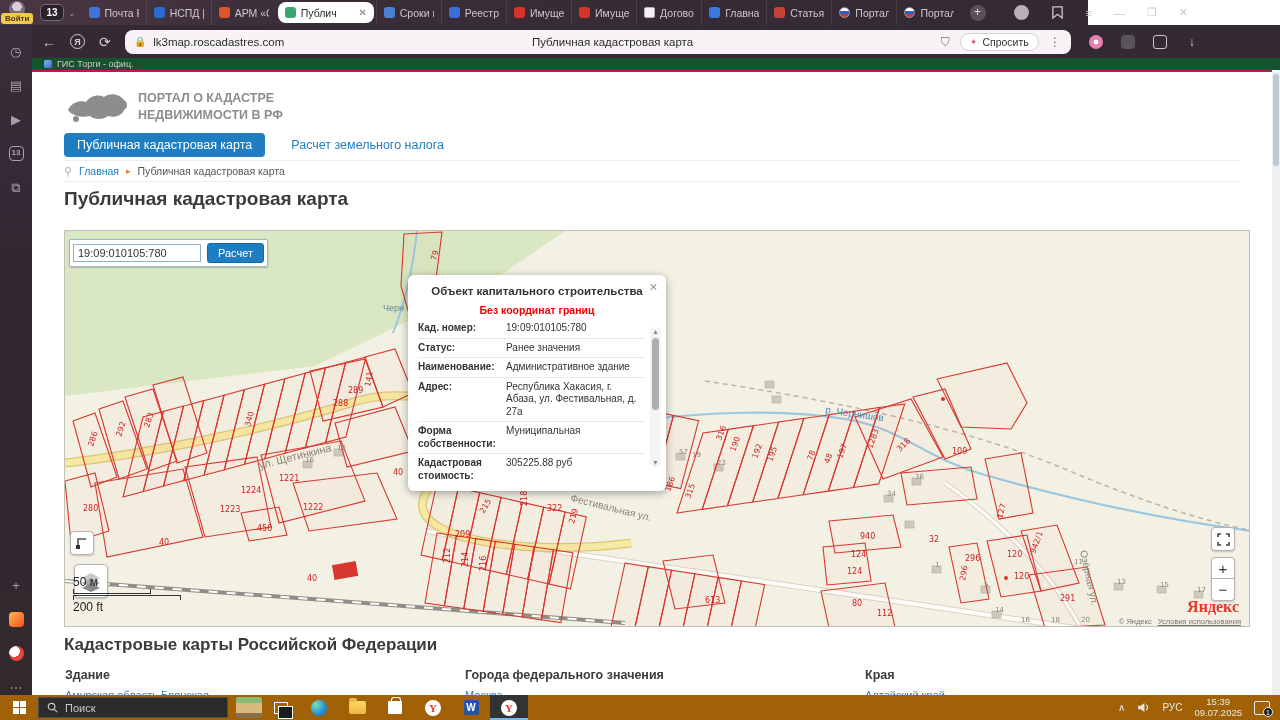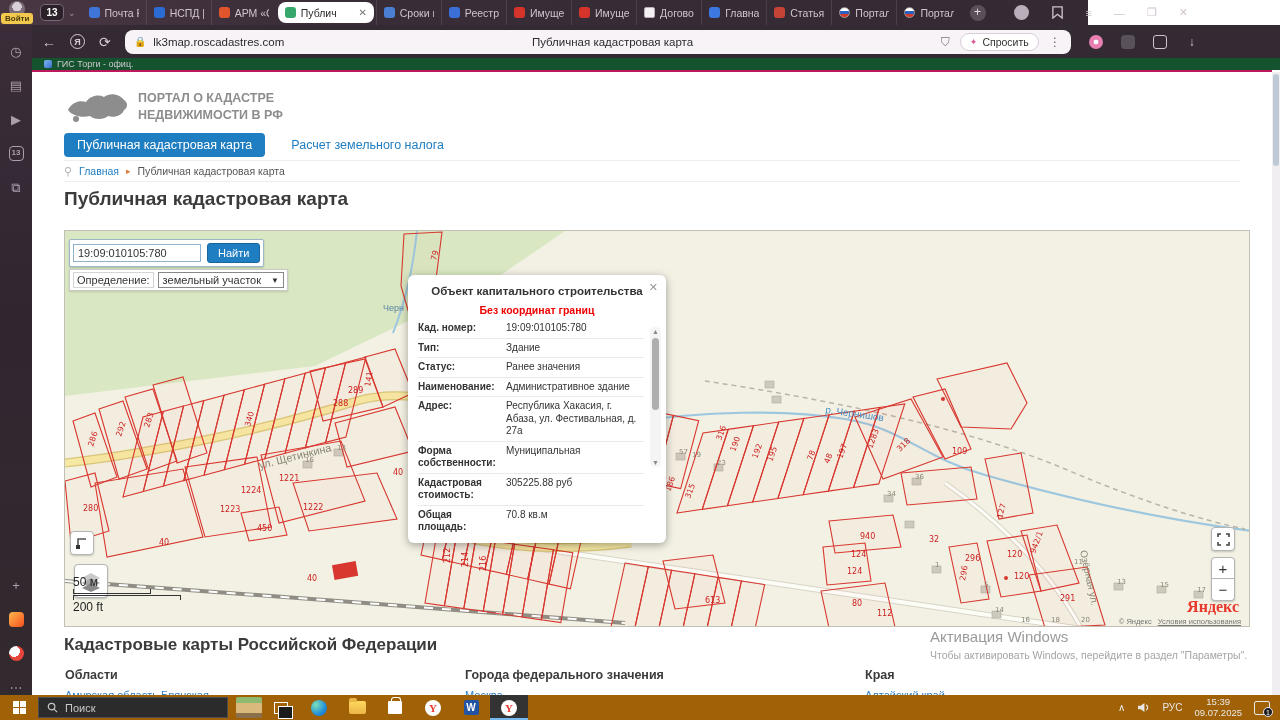--- a/index.html
+++ b/index.html
@@ -533,44 +533,33 @@
         </g>
       <text x="195" y="238" font-size="11" fill="#8a8775" transform="rotate(-14 195 238)">ул. Щетинкина</text>
       <text x="505" y="270" font-size="10" fill="#8a8775" transform="rotate(14 505 270)">Фестивальная ул.</text>
       <text x="1015" y="320" font-size="10" fill="#8a8775" transform="rotate(78 1015 320)">Озёрная ул.</text>
       <text x="760" y="182" font-size="10" fill="#4a90c4" transform="rotate(8 760 182)">р. Чернишов</text>
       <text x="318" y="80" font-size="9" fill="#5b82a6">Черн</text>
     </svg>
 
     <div id="srch">
       <input value="19:09:010105:780" style="">
-      <button>Найти</button>
-    </div>
-    <div id="filt">
-      <span class="flabel">Определение:</span>
-      <span class="fsel">
-        <span>земельный участок</span>
-        <span class="car">▼</span>
-      </span>
+      <button>Расчет</button>
     </div>
 
     <div id="popup-tail"></div>
     <div id="popup">
       <div id="pp-close">✕</div>
       <div id="pp-title">Объект капитального строительства</div>
       <div id="pp-warn">Без координат границ</div>
       <table id="pp-table">
           <tbody id="pp-tbody">
             <tr>
               <td class="l">Кад. номер:</td>
               <td>19:09:010105:780</td>
-            </tr>
-            <tr>
-              <td class="l">Тип:</td>
-              <td>Здание</td>
             </tr>
             <tr>
               <td class="l">Статус:</td>
               <td>Ранее значения</td>
             </tr>
             <tr>
               <td class="l">Наименование:</td>
               <td>Административное здание</td>
             </tr>
             <tr>
@@ -578,24 +567,20 @@
               <td>Республика Хакасия, г. Абаза, ул. Фестивальная, д. 27а</td>
             </tr>
             <tr>
               <td class="l">Форма собственности:</td>
               <td>Муниципальная</td>
             </tr>
             <tr>
               <td class="l">Кадастровая стоимость:</td>
               <td>305225.88 руб</td>
             </tr>
-            <tr>
-              <td class="l">Общая площадь:</td>
-              <td>70.8 кв.м</td>
-            </tr>
           </tbody>
         </table>
       <div id="pp-scroll">
         <div class="up">▲</div>
         <div id="pp-thumb"></div>
         <div class="dn">▼</div>
       </div>
     </div>
 
     <div class="mbtn" id="btn-measure">
@@ -624,31 +609,27 @@
       <span>200 ft</span>
     </div>
     <div id="ylogo">Яндекс</div>
     <div id="ycopy">
       <span>© Яндекс</span>
       <u>Условия использования</u>
     </div>
   </div>
 
   <div id="f-title">Кадастровые карты Российской Федерации</div>
-  <div class="f-col" style="left:33px">Области</div>
+  <div class="f-col" style="left:33px">Здание</div>
   <div class="f-col" style="left:433px">Города федерального значения</div>
   <div class="f-col" style="left:833px">Края</div>
   <div class="f-frag" style="left:33px;width:170px">Амурская область Брянская</div>
   <div class="f-frag" style="left:433px;width:90px">Москва</div>
   <div class="f-frag" style="left:833px;width:150px">Алтайский край</div>
 
-  <div id="activation">
-    <div id="act-1">Активация Windows</div>
-    <div id="act-2">Чтобы активировать Windows, перейдите в раздел "Параметры".</div>
-  </div>
 </div>
 
 <div id="pg-scroll">
     <div id="pg-thumb"></div>
   </div>
 
 <div id="taskbar">
   <div id="tb-start">
       <div class="grid">
         <i></i>

